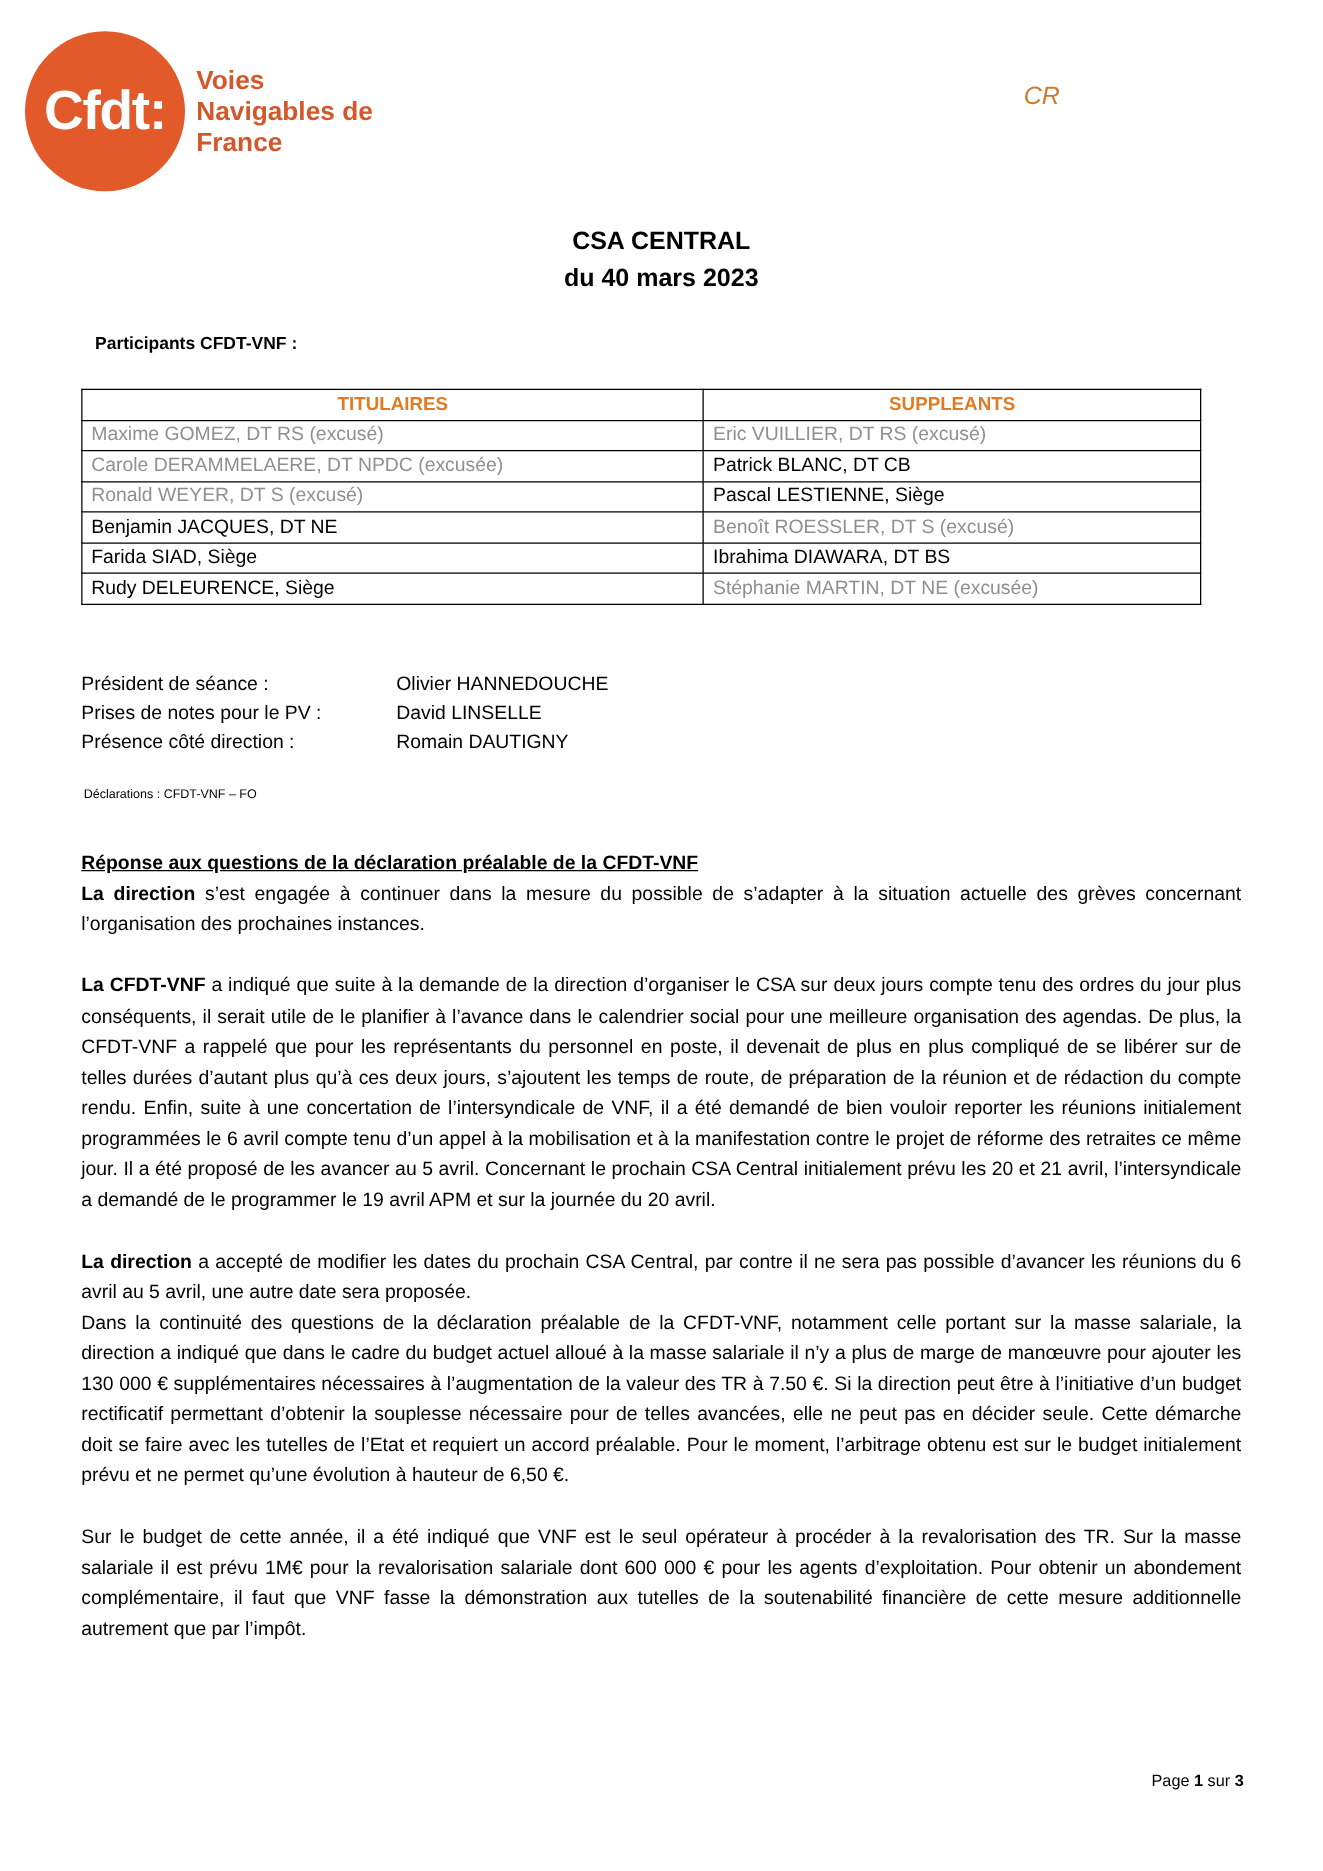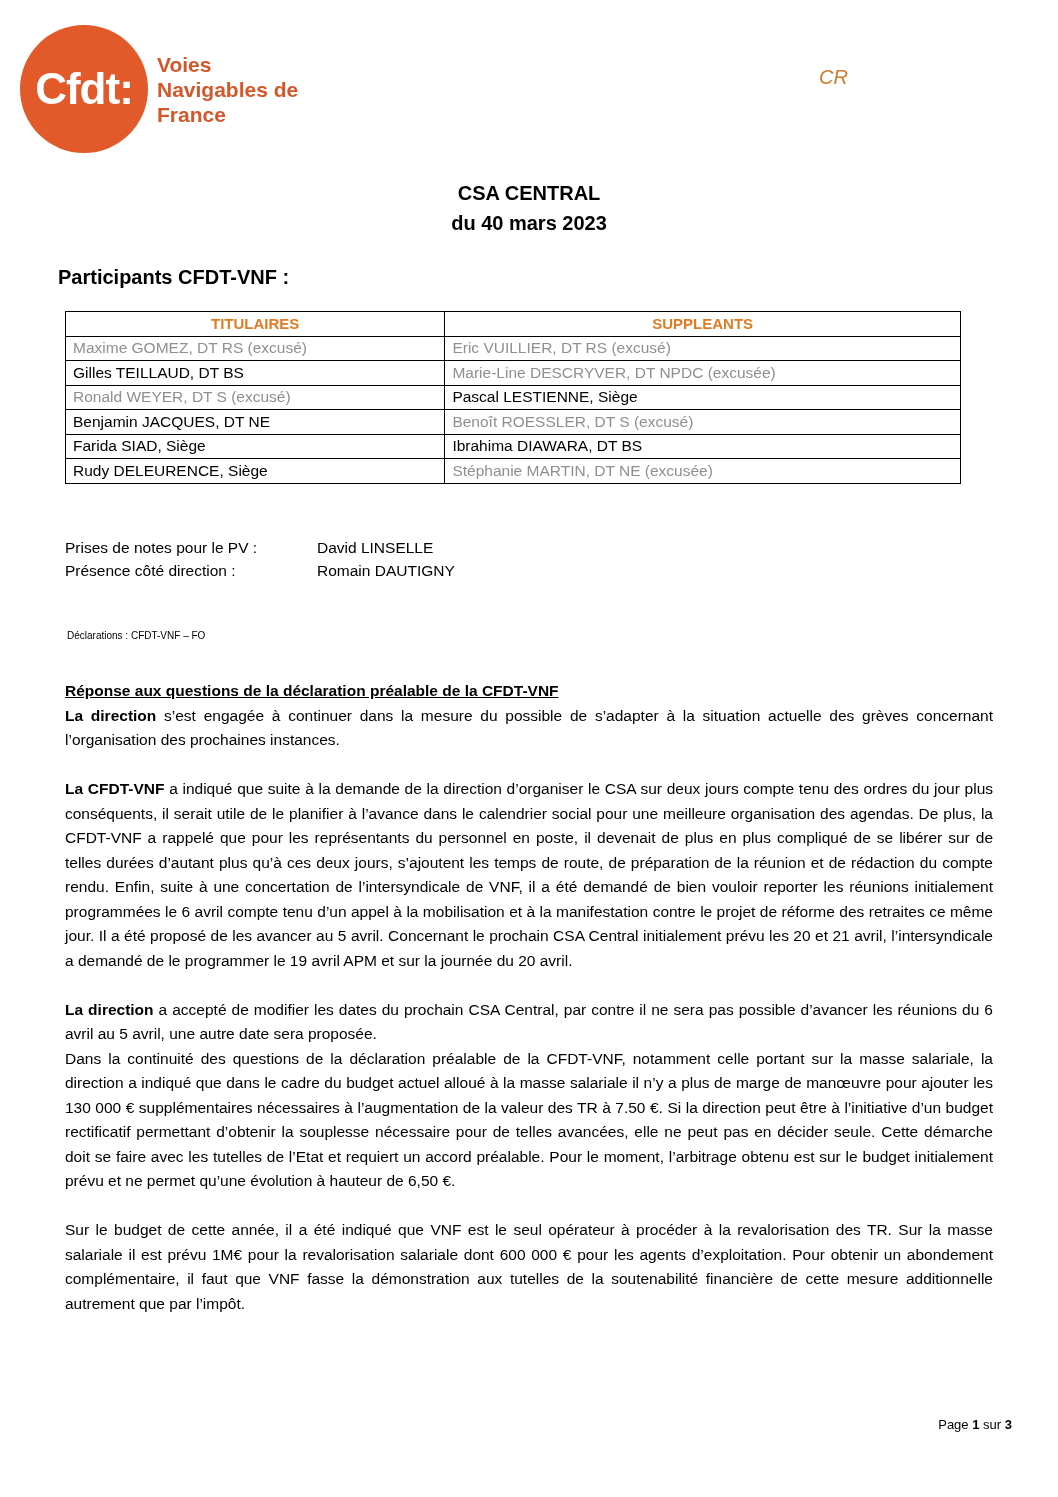--- a/index.html
+++ b/index.html
@@ -8,37 +8,37 @@
     .logo { position: absolute; left: 20px; top: 25px; width: 128px; height: 128px; border-radius: 50%;
             background: #e2592a; display: flex; align-items: center; justify-content: center; }
     .logo span { color: #fff; font-weight: bold; font-size: 44px; letter-spacing: -1px;
                  font-family: "Liberation Sans", sans-serif; }
     .brand { position: absolute; left: 157px; top: 52px; color: #d4572a; font-weight: bold;
              font-size: 21px; line-height: 25px; }
     .brand div { white-space: nowrap; }
     .cr { position: absolute; left: 819px; top: 66px; color: #d07a2a; font-style: italic; font-size: 20px; }
     .title { position: absolute; left: 0; width: 1058px; top: 178px; text-align: center; font-weight: bold;
              font-size: 20px; line-height: 30px; }
-    .participants { position: absolute; left: 58px; top: 266px; font-weight: bold; font-size: 20px; }
+    .participants { position: absolute; left: 76px; top: 266px; font-weight: bold; font-size: 14px; }
     table.members { position: absolute; left: 65px; top: 311px; width: 896px; border-collapse: collapse;
                     font-size: 15.5px; }
     table.members th, table.members td { border: 1.5px solid #000; padding: 0 7px; height: 23.5px;
                     text-align: left; white-space: nowrap; }
     table.members th { text-align: center; color: #e07b22; font-weight: bold; font-size: 15px; }
     table.members td.excused { color: #8f8f8f; }
     .roles { position: absolute; left: 65px; top: 536px; font-size: 15.5px; line-height: 23px; }
     .roles .row { display: flex; }
     .roles .lbl { width: 252px; }
     .decl { position: absolute; left: 67px; top: 630px; font-size: 10px; }
     .body-text { position: absolute; left: 65px; width: 928px; top: 679px; font-size: 15.5px;
                  line-height: 24.5px; text-align: justify; }
     .body-text p { margin: 0; }
     .body-text .gap { height: 24.5px; }
     .body-text h3 { margin: 0; font-size: 15.5px; font-weight: bold; text-decoration: underline; }
-    .footer { position: absolute; right: 46px; top: 1417px; font-size: 13px; }
+    .footer { position: absolute; right: 63px; top: 1417px; font-size: 13px; }
     .footer b { font-weight: bold; }
   </style>
 </head>
 <body>
 
 <div class="logo">
   <span>Cfdt:</span>
 </div>
 <div class="brand">
   <div>Voies</div>
@@ -60,22 +60,22 @@
       <th>TITULAIRES</th>
       <th>SUPPLEANTS</th>
     </tr>
   </thead>
   <tbody id="members-body">
       <tr>
         <td class="excused">Maxime GOMEZ, DT RS (excusé)</td>
         <td class="excused">Eric VUILLIER, DT RS (excusé)</td>
       </tr>
       <tr>
-        <td>Gilles TEILLAUD, DT BS</td>
-        <td class="excused">Marie-Line DESCRYVER, DT NPDC (excusée)</td>
+        <td class="excused">Carole DERAMMELAERE, DT NPDC (excusée)</td>
+        <td>Patrick BLANC, DT CB</td>
       </tr>
       <tr>
         <td class="excused">Ronald WEYER, DT S (excusé)</td>
         <td>Pascal LESTIENNE, Siège</td>
       </tr>
       <tr>
         <td>Benjamin JACQUES, DT NE</td>
         <td class="excused">Benoît ROESSLER, DT S (excusé)</td>
       </tr>
       <tr>
@@ -83,20 +83,24 @@
         <td>Ibrahima DIAWARA, DT BS</td>
       </tr>
       <tr>
         <td>Rudy DELEURENCE, Siège</td>
         <td class="excused">Stéphanie MARTIN, DT NE (excusée)</td>
       </tr>
     </tbody>
 </table>
 
 <div class="roles">
+  <div class="row">
+    <span class="lbl">Président de séance :</span>
+    <span>Olivier HANNEDOUCHE</span>
+  </div>
   <div class="row">
     <span class="lbl">Prises de notes pour le PV :</span>
     <span>David LINSELLE</span>
   </div>
   <div class="row">
     <span class="lbl">Présence côté direction :</span>
     <span>Romain DAUTIGNY</span>
   </div>
 </div>
 

